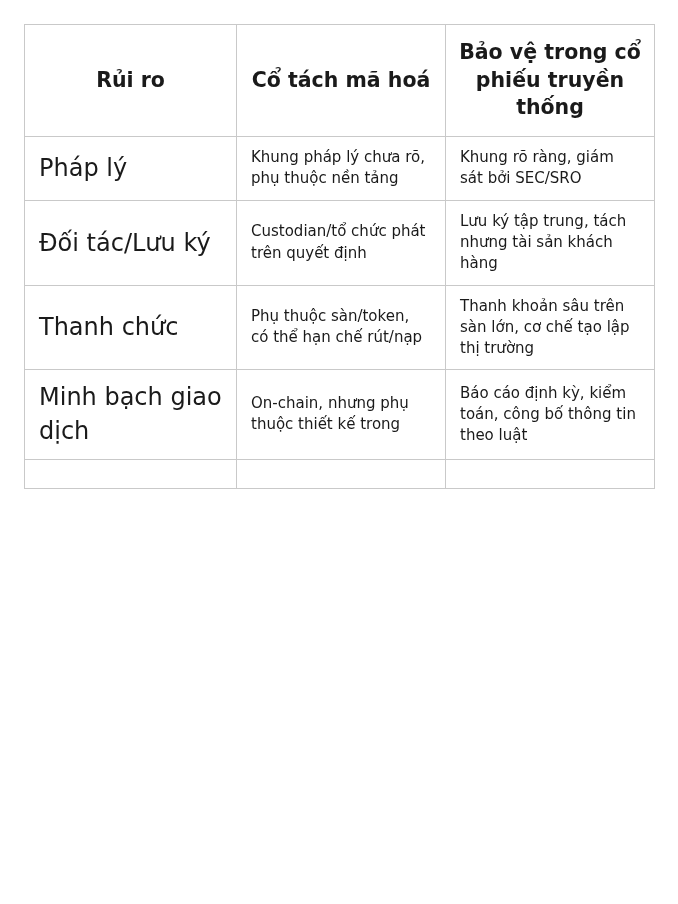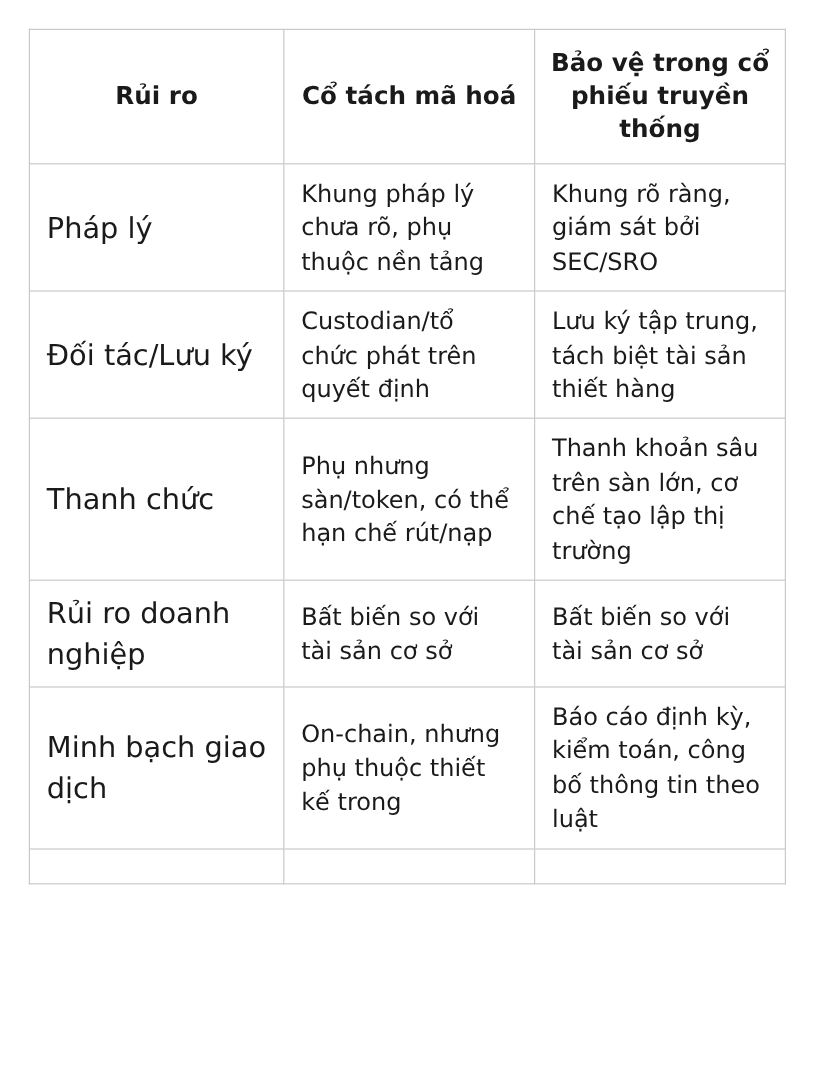--- a/index.html
+++ b/index.html
@@ -27,21 +27,21 @@
   }
   table.risk-table col.c0 { width: 212px; }
   table.risk-table col.c1 { width: 209px; }
   table.risk-table col.c2 { width: 209px; }
 
   table.risk-table th,
   table.risk-table td {
     border: 1px solid #c9c9c9;
     vertical-align: middle;
     padding: 10px 14px;
-    font-size: 20px;
+    font-size: 15px;
     line-height: 1.42;
     font-weight: normal;
     text-align: left;
   }
   table.risk-table thead th {
     font-weight: bold;
     text-align: center;
     font-size: 20.5px;
     line-height: 1.35;
     padding: 14px 12px;
@@ -79,31 +79,26 @@
     </thead>
     <tbody>
       <tr>
         <td class="col-label">Pháp lý</td>
         <td>Khung pháp lý chưa rõ, phụ thuộc nền tảng</td>
         <td>Khung rõ ràng, giám sát bởi SEC/SRO</td>
       </tr>
       <tr>
         <td class="col-label">Đối tác/Lưu ký</td>
         <td>Custodian/tổ chức phát trên quyết định</td>
-        <td>Lưu ký tập trung, tách biệt tài sản thiết hàng</td>
+        <td>Lưu ký tập trung, tách nhưng tài sản khách hàng</td>
       </tr>
       <tr>
         <td class="col-label">Thanh chức</td>
-        <td>Phụ nhưng sàn/token, có thể hạn chế rút/nạp</td>
+        <td>Phụ thuộc sàn/token, có thể hạn chế rút/nạp</td>
         <td>Thanh khoản sâu trên sàn lớn, cơ chế tạo lập thị trường</td>
-      </tr>
-      <tr>
-        <td class="col-label">Rủi ro doanh nghiệp</td>
-        <td>Bất biến so với tài sản cơ sở</td>
-        <td>Bất biến so với tài sản cơ sở</td>
       </tr>
       <tr>
         <td class="col-label">Minh bạch giao dịch</td>
         <td>On-chain, nhưng phụ thuộc thiết kế trong</td>
         <td>Báo cáo định kỳ, kiểm toán, công bố thông tin theo luật</td>
       </tr>
       <tr class="spacer-row">
         <td></td>
         <td></td>
         <td></td>

